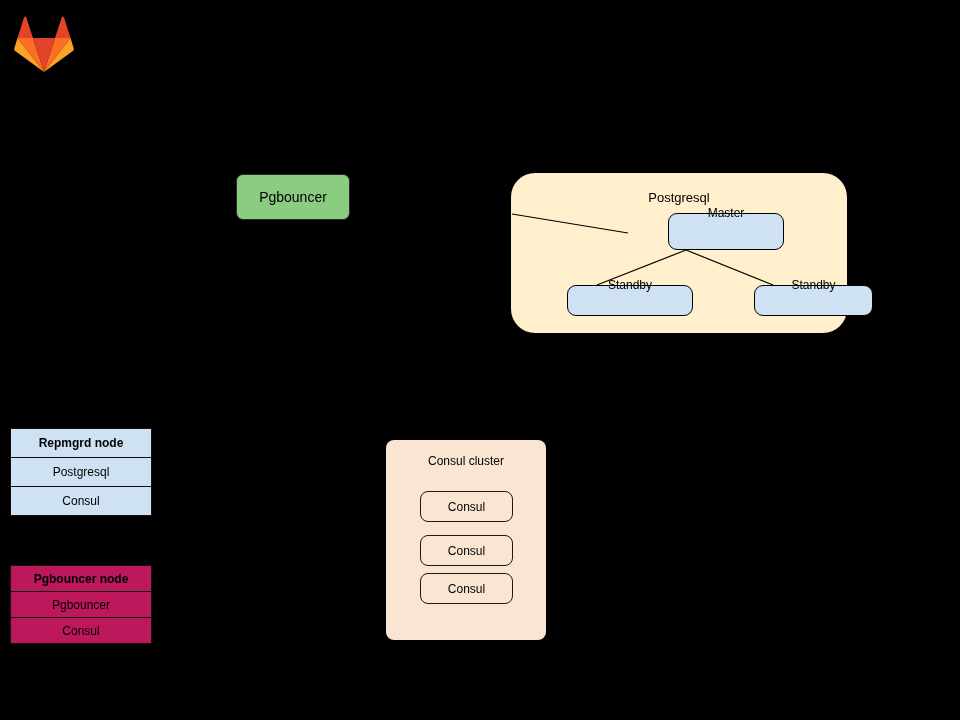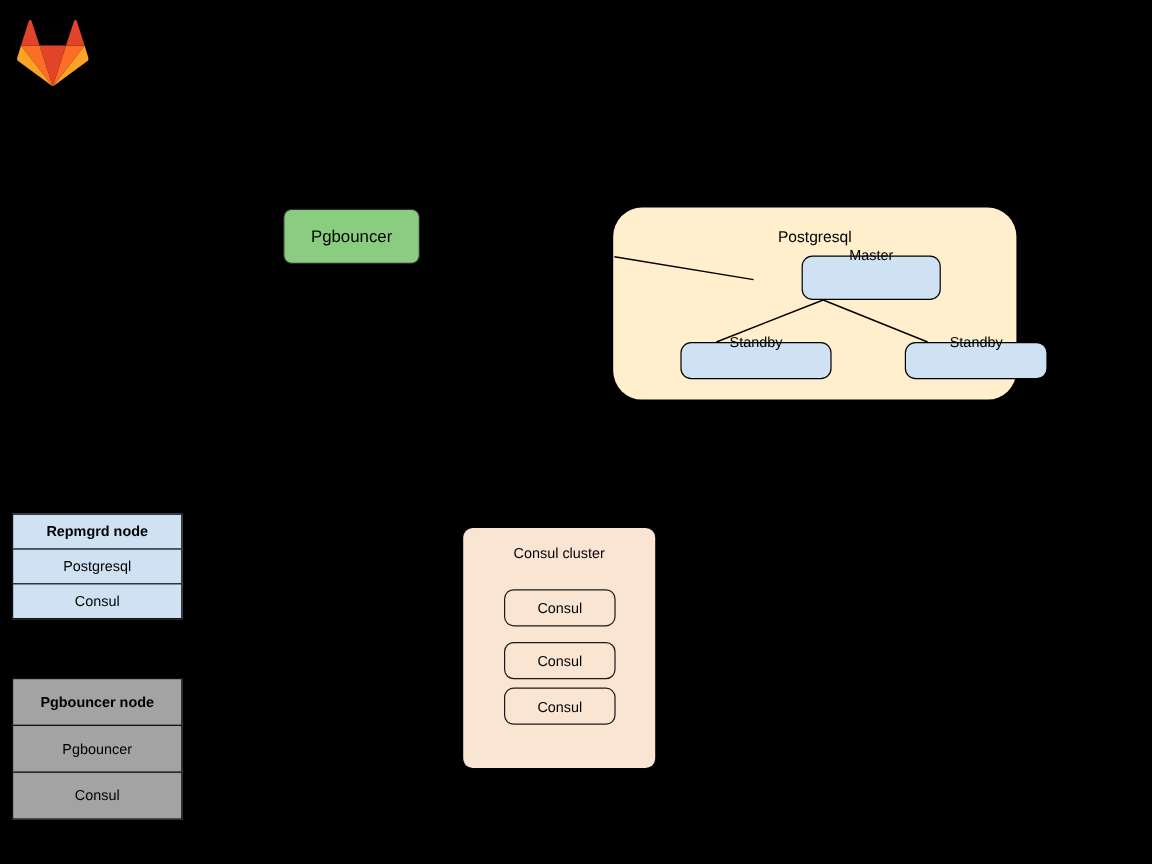--- a/index.html
+++ b/index.html
@@ -129,21 +129,21 @@
     display: flex;
     align-items: center;
     justify-content: center;
     font-size: 12px;
     color: #000000;
   }
   .legend-row.header { font-weight: bold; }
   #legend-db { top: 428px; }
   #legend-db .legend-row { background: #CFE2F3; height: 30px; margin-bottom: -1px; }
   #legend-pgb { top: 565px; }
-  #legend-pgb .legend-row { background: #a3a3a3; height: 40px; margin-bottom: -1px; }
+  #legend-pgb .legend-row { background: #be185d; height: 27px; margin-bottom: -1px; }
 </style>
 </head>
 <body>
 
 <div id="canvas">
 
   <div id="gitlab-logo" class="abs">
     <svg width="60" height="56" viewBox="0 0 60 56">
       <path d="M30 56 L41 22 L19 22 Z" fill="#E24329"></path>
       <path d="M30 56 L19 22 L3.5 22 Z" fill="#FC6D26"></path>

